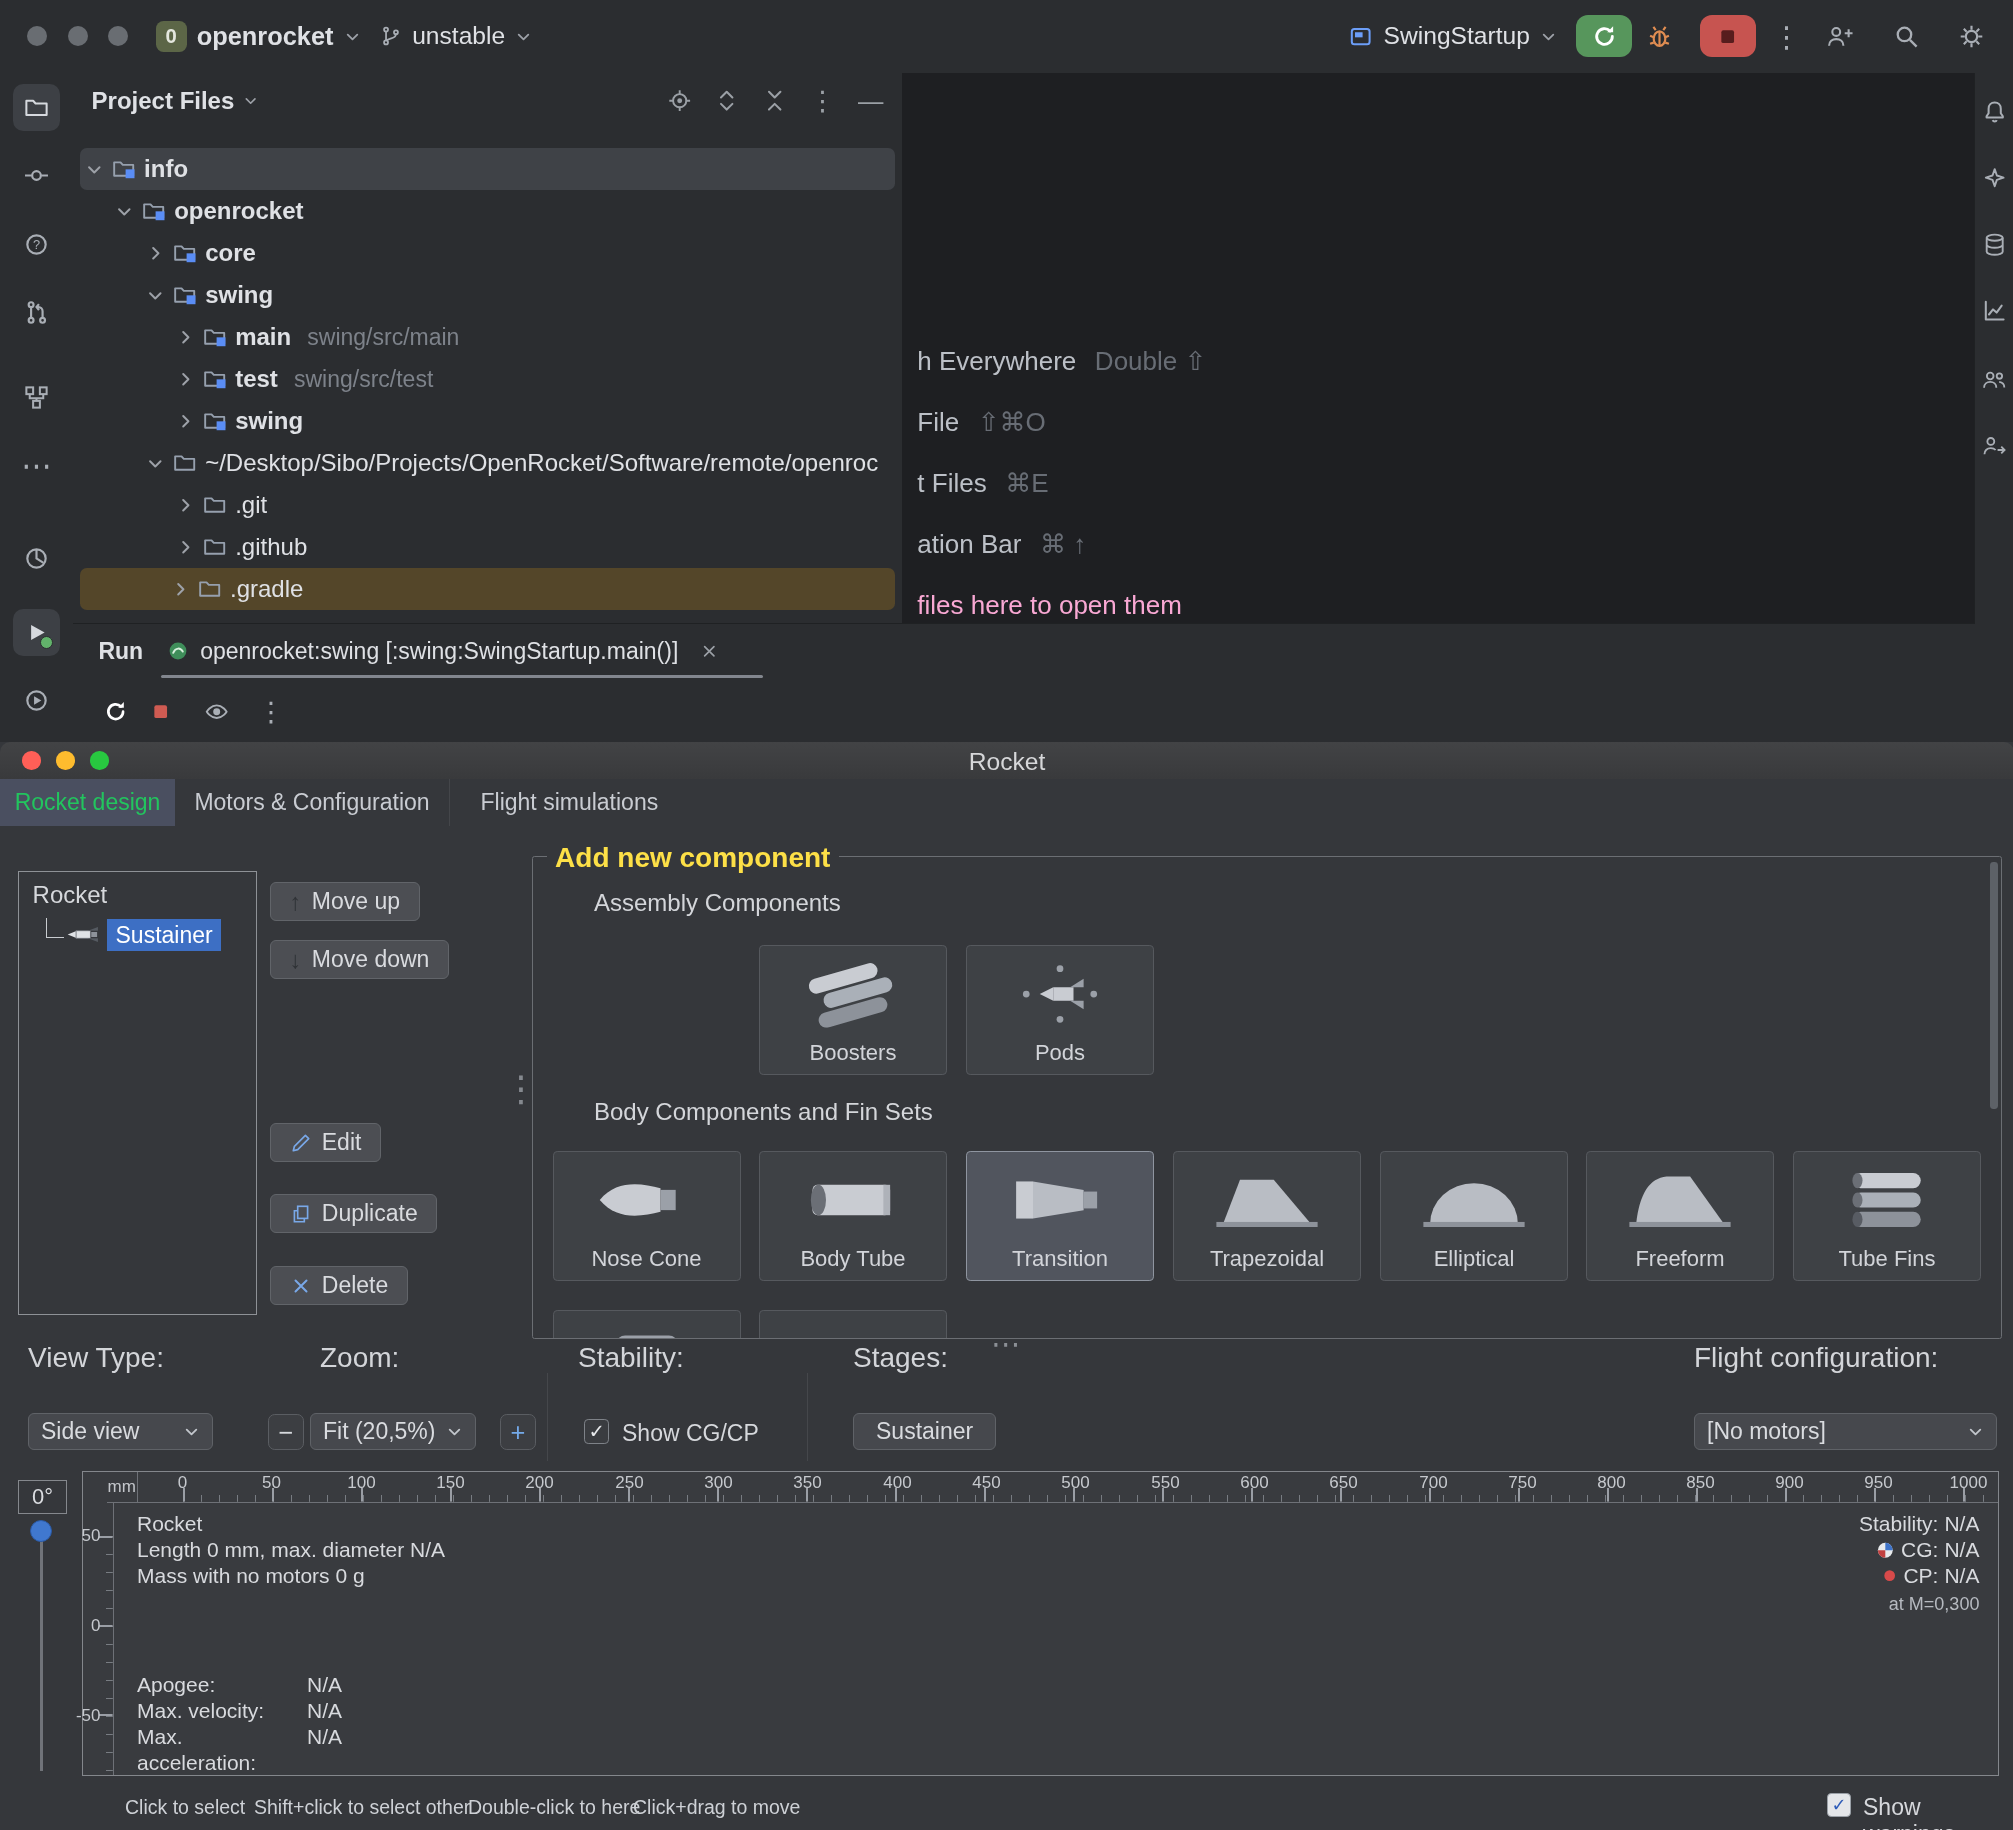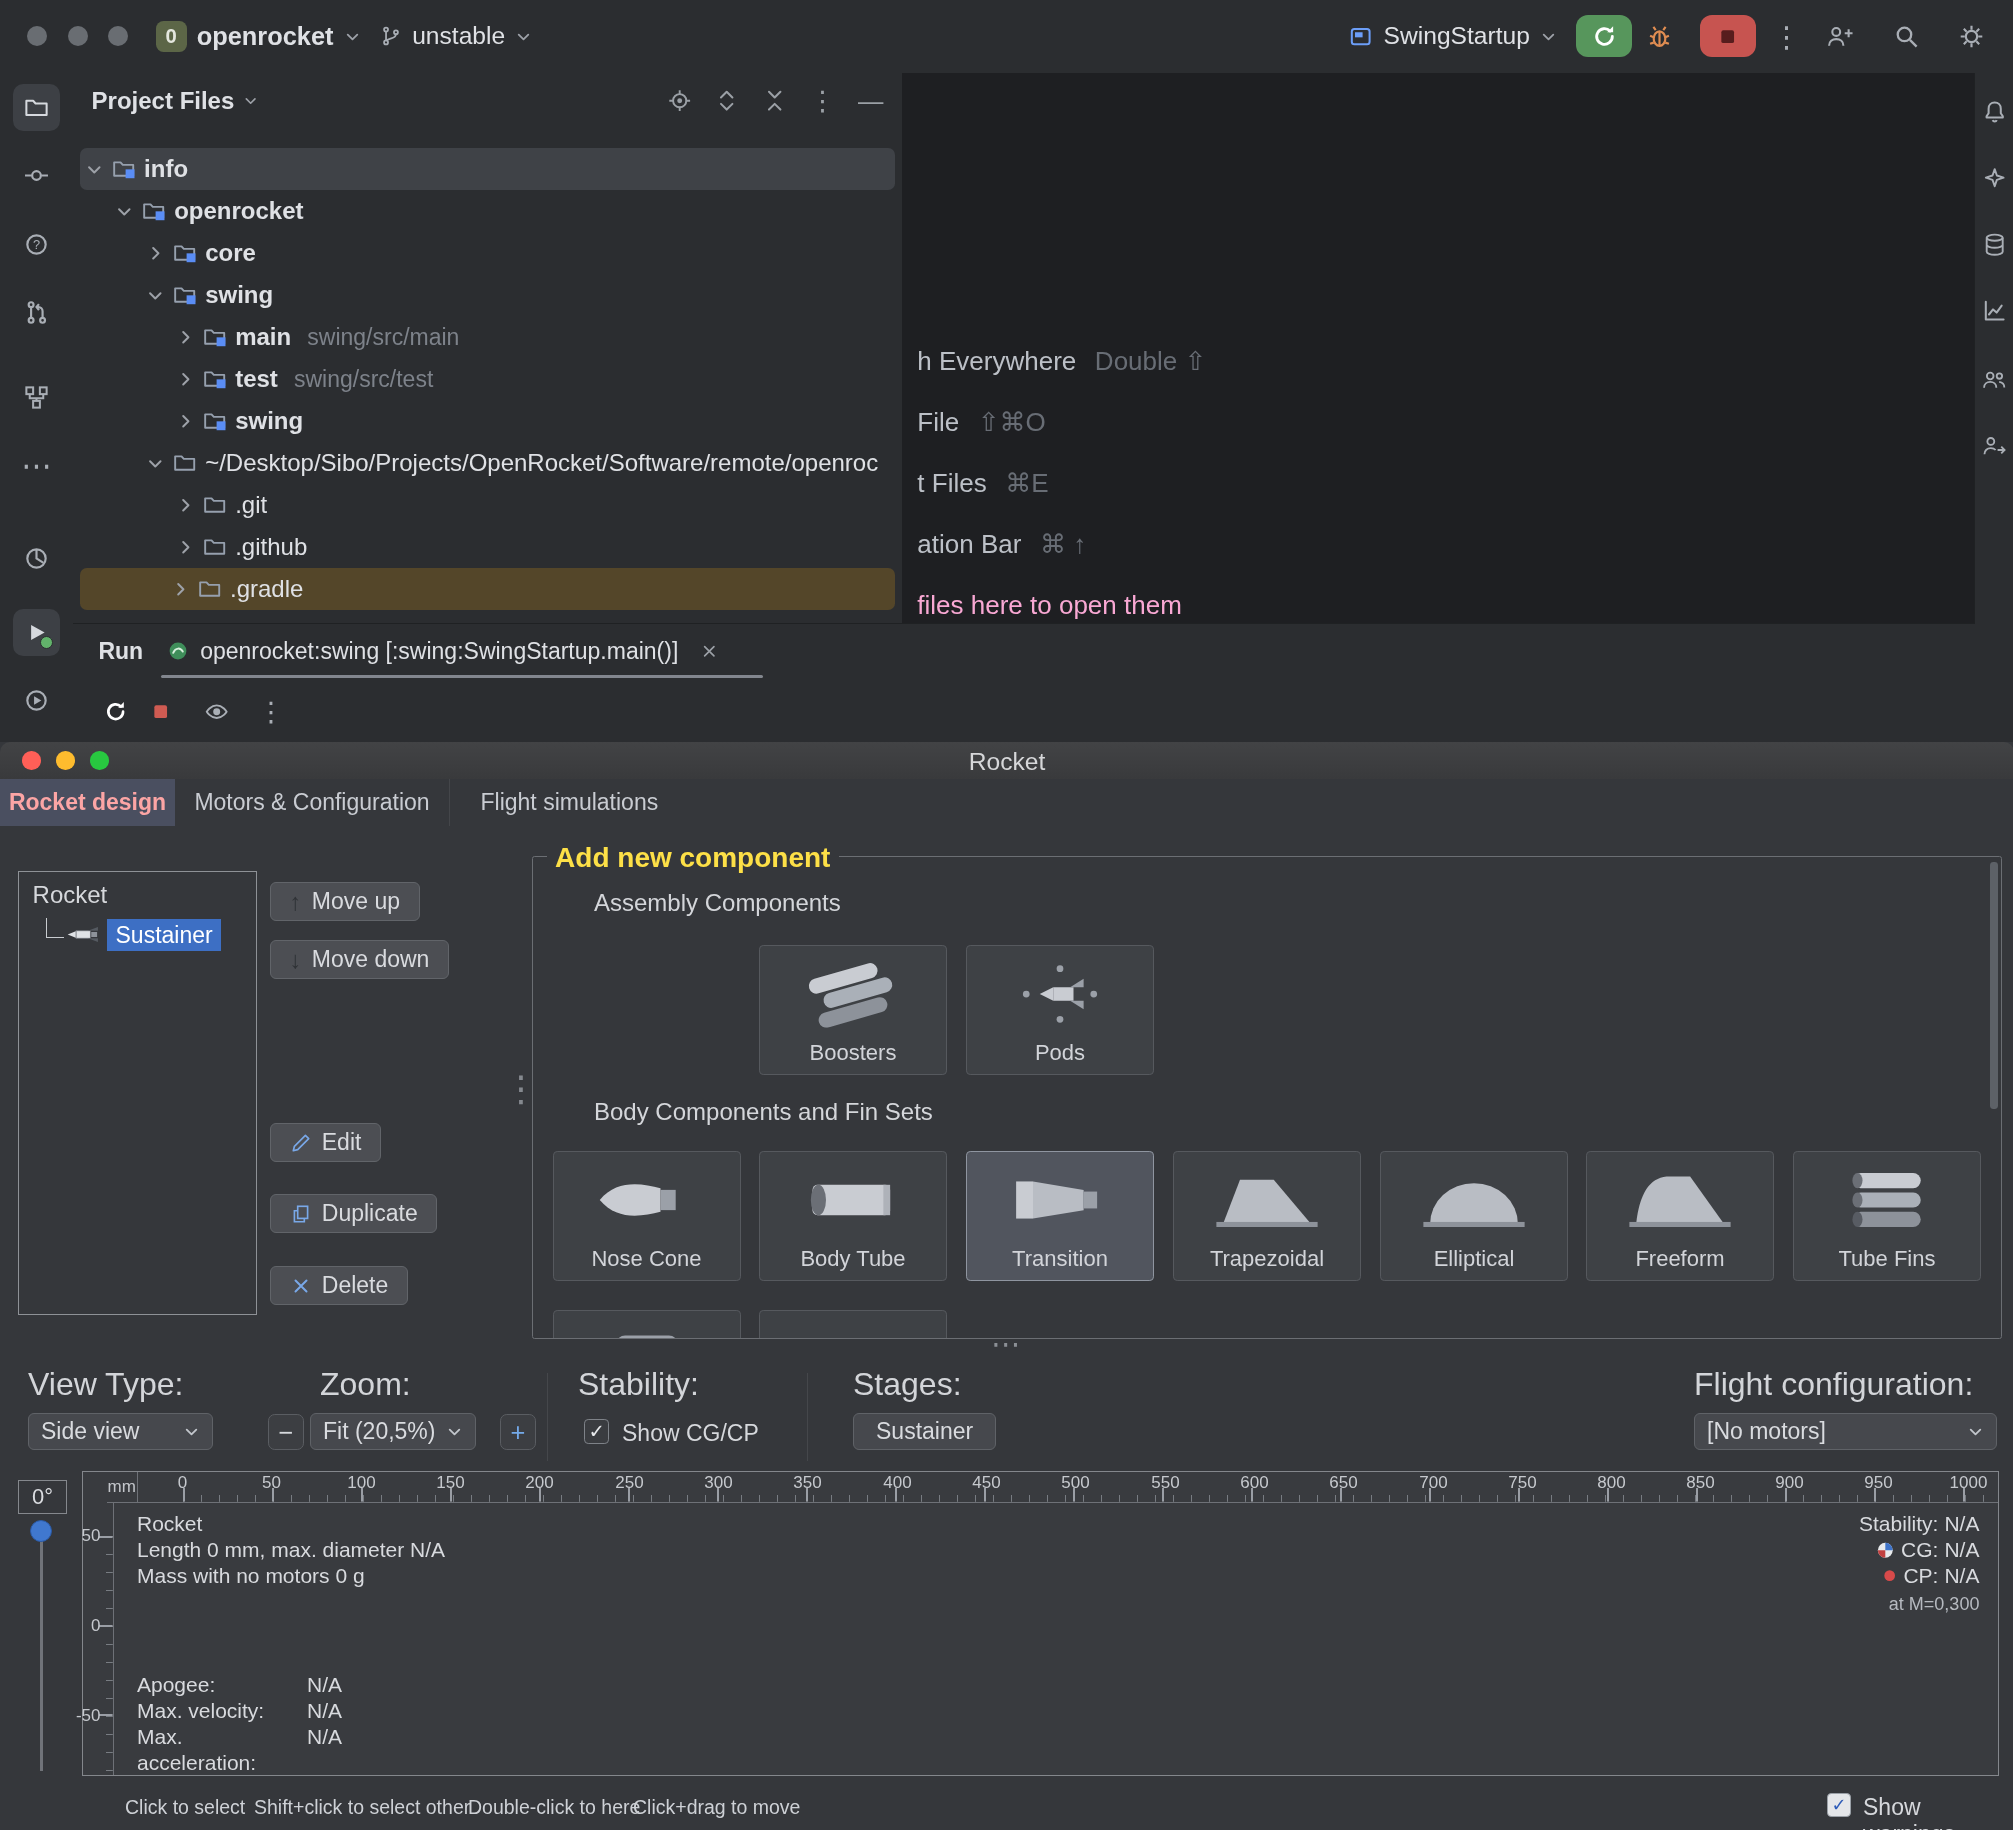--- a/index.html
+++ b/index.html
@@ -48,41 +48,41 @@
   .tab-ul{position:absolute;left:88px;top:51px;width:602px;height:2.5px;background:#82868e;border-radius:1.7px;}
   .runp .tool{position:absolute;top:71px;width:34px;height:34px;display:flex;align-items:center;justify-content:center;color:#a9aeb5;}
   
   .orw{position:absolute;left:0;top:742px;width:2014px;height:1088px;background:#35373b;}
   .orw-title{position:absolute;left:0;top:0;right:0;height:37px;background:linear-gradient(#424345,#393a3c);
              border-bottom:0.8px solid #2c2d2f;border-radius:10.2px 10.2px 0 0;}
   .orw-title .t{position:absolute;left:0;right:0;top:6px;text-align:center;font-size:24.6px;color:#d6d7d9;}
   .ml{position:absolute;top:9.3px;width:18.6px;height:18.6px;border-radius:50%;}
   .orw-tabs{position:absolute;left:0;top:37px;right:0;height:47px;background:#35373b;}
   .otab{position:absolute;top:0;height:47px;display:flex;align-items:center;justify-content:center;font-size:23px;color:#c9ccd2;box-sizing:border-box;}
-  .otab.sel{background:#4a4f60;color:#fca5a5;font-weight:bold;}
+  .otab.sel{background:#4a4f60;color:#22c55e;}
   .rbox{position:absolute;left:18px;top:129px;width:237px;height:442px;border:0.8px solid #8e9196;}
   .rbox-title{position:absolute;left:13.6px;top:8.5px;font-size:24px;color:#d6d8dc;}
   .conn{position:absolute;left:27px;top:46px;width:17px;height:18.6px;border-left:1.7px solid #c9ccd0;border-bottom:1.7px solid #c9ccd0;}
   .chip{position:absolute;left:88px;top:47px;background:#3d6fc4;color:#fff;font-size:23px;padding:2.5px 8.5px;}
   .abtn{position:absolute;left:270px;height:37px;display:inline-flex;align-items:center;gap:10.2px;padding:0 18.6px;
         background:#4c4e53;border:0.8px solid #616469;border-radius:6px;font-size:23px;color:#d9dbdf;}
   .abtn .g{font-size:24px;font-weight:700;color:#2f3236;}
   .abtn .bi{color:#79a8e8;}
   .grip{position:absolute;left:503px;top:329px;color:#85898f;font-size:36px;line-height:1;}
   .grp{position:absolute;left:532px;top:114px;width:1468px;height:481px;border:0.8px solid #6b6e73;border-radius:2.5px;}
   .grp-legend{position:absolute;top:-15.3px;left:13.6px;background:#35373b;padding:0 8.5px;font-size:28px;font-weight:700;color:#fde047;}
   .grp-inner{position:absolute;inset:0;overflow:hidden;}
   .sect{position:absolute;left:61px;font-size:24px;color:#d4d6da;}
   .cbtn{position:absolute;width:188px;height:130px;background:#3e4145;border:0.8px solid #56595e;border-radius:4.2px;box-sizing:border-box;}
   .cbtn.hlb{background:#51555e;border:1.7px solid #8f95a0;}
   .cbtn .cic{position:absolute;top:13.6px;left:0;right:0;display:flex;justify-content:center;}
   .cbtn .clabel{position:absolute;left:0;right:0;bottom:8.5px;text-align:center;font-size:22px;color:#d2d4d9;}
   .sb-thumb{position:absolute;right:3.4px;top:5.1px;width:7.6px;height:247px;background:#5d6167;border-radius:3.4px;}
   .dots{position:absolute;left:0;right:0;top:588px;text-align:center;color:#8b8f95;font-size:29px;letter-spacing:2.5px;line-height:1;}
-  .lbl{position:absolute;top:624px;font-size:32px;color:#d3d5d9;}
+  .lbl{position:absolute;top:600px;font-size:28px;color:#d3d5d9;}
   .dd{position:absolute;top:671px;height:37px;background:#46484d;border:0.8px solid #5f6267;border-radius:6px;
       display:flex;align-items:center;padding:0 12px;font-size:23px;color:#d9dbdf;box-sizing:border-box;gap:8.5px;}
   .dd .arr{margin-left:auto;color:#c2c6cc;}
   .zbtn{position:absolute;top:672px;width:36px;height:36px;background:#3c3e42;border:0.8px solid #5a5d62;border-radius:6.8px;
         display:flex;align-items:center;justify-content:center;font-size:25.4px;box-sizing:border-box;}
   .vsep{position:absolute;top:631px;width:0.8px;height:88px;background:#45474b;}
   .cb1{position:absolute;left:584px;top:677px;width:25.4px;height:25.4px;background:#3a3c40;border:1.7px solid #7e8288;border-radius:4.2px;
        color:#e8eaec;font-size:19.5px;display:flex;align-items:center;justify-content:center;box-sizing:border-box;}
   .cbt{position:absolute;left:622px;top:678px;font-size:23px;color:#d6d8dc;}
   .stgbtn{position:absolute;left:853px;top:671px;height:37px;padding:0 22px;display:inline-flex;align-items:center;

